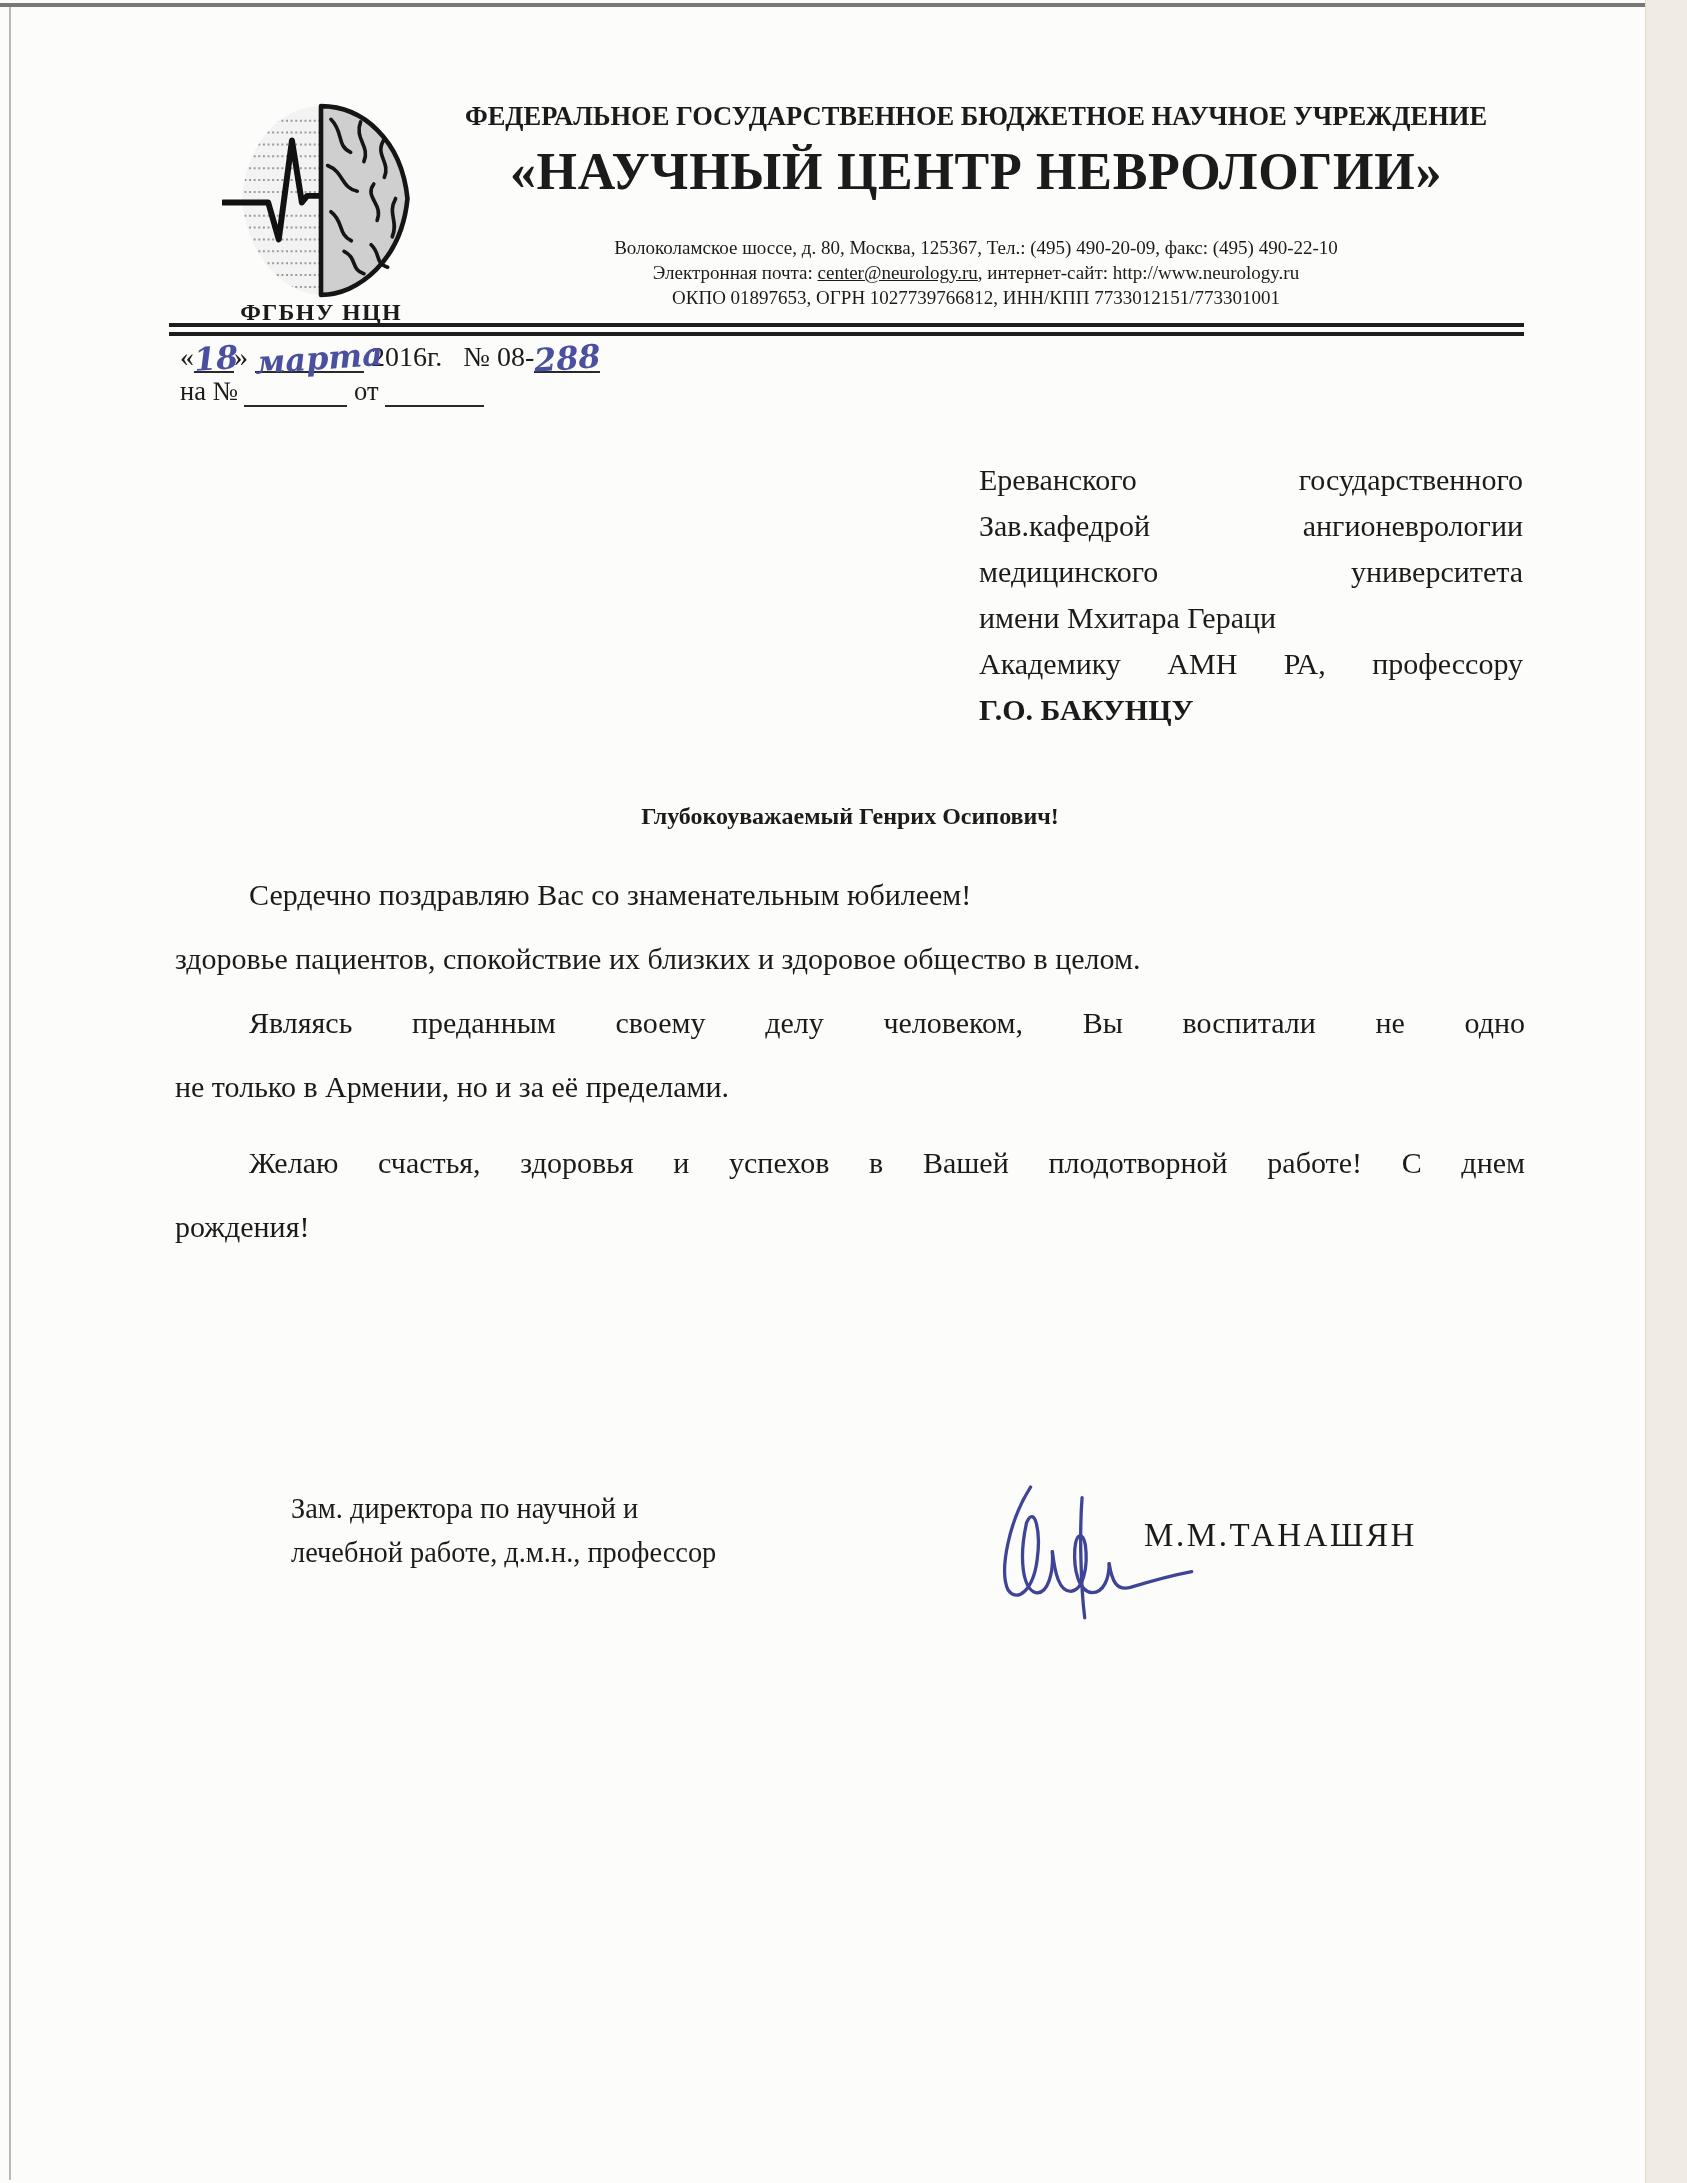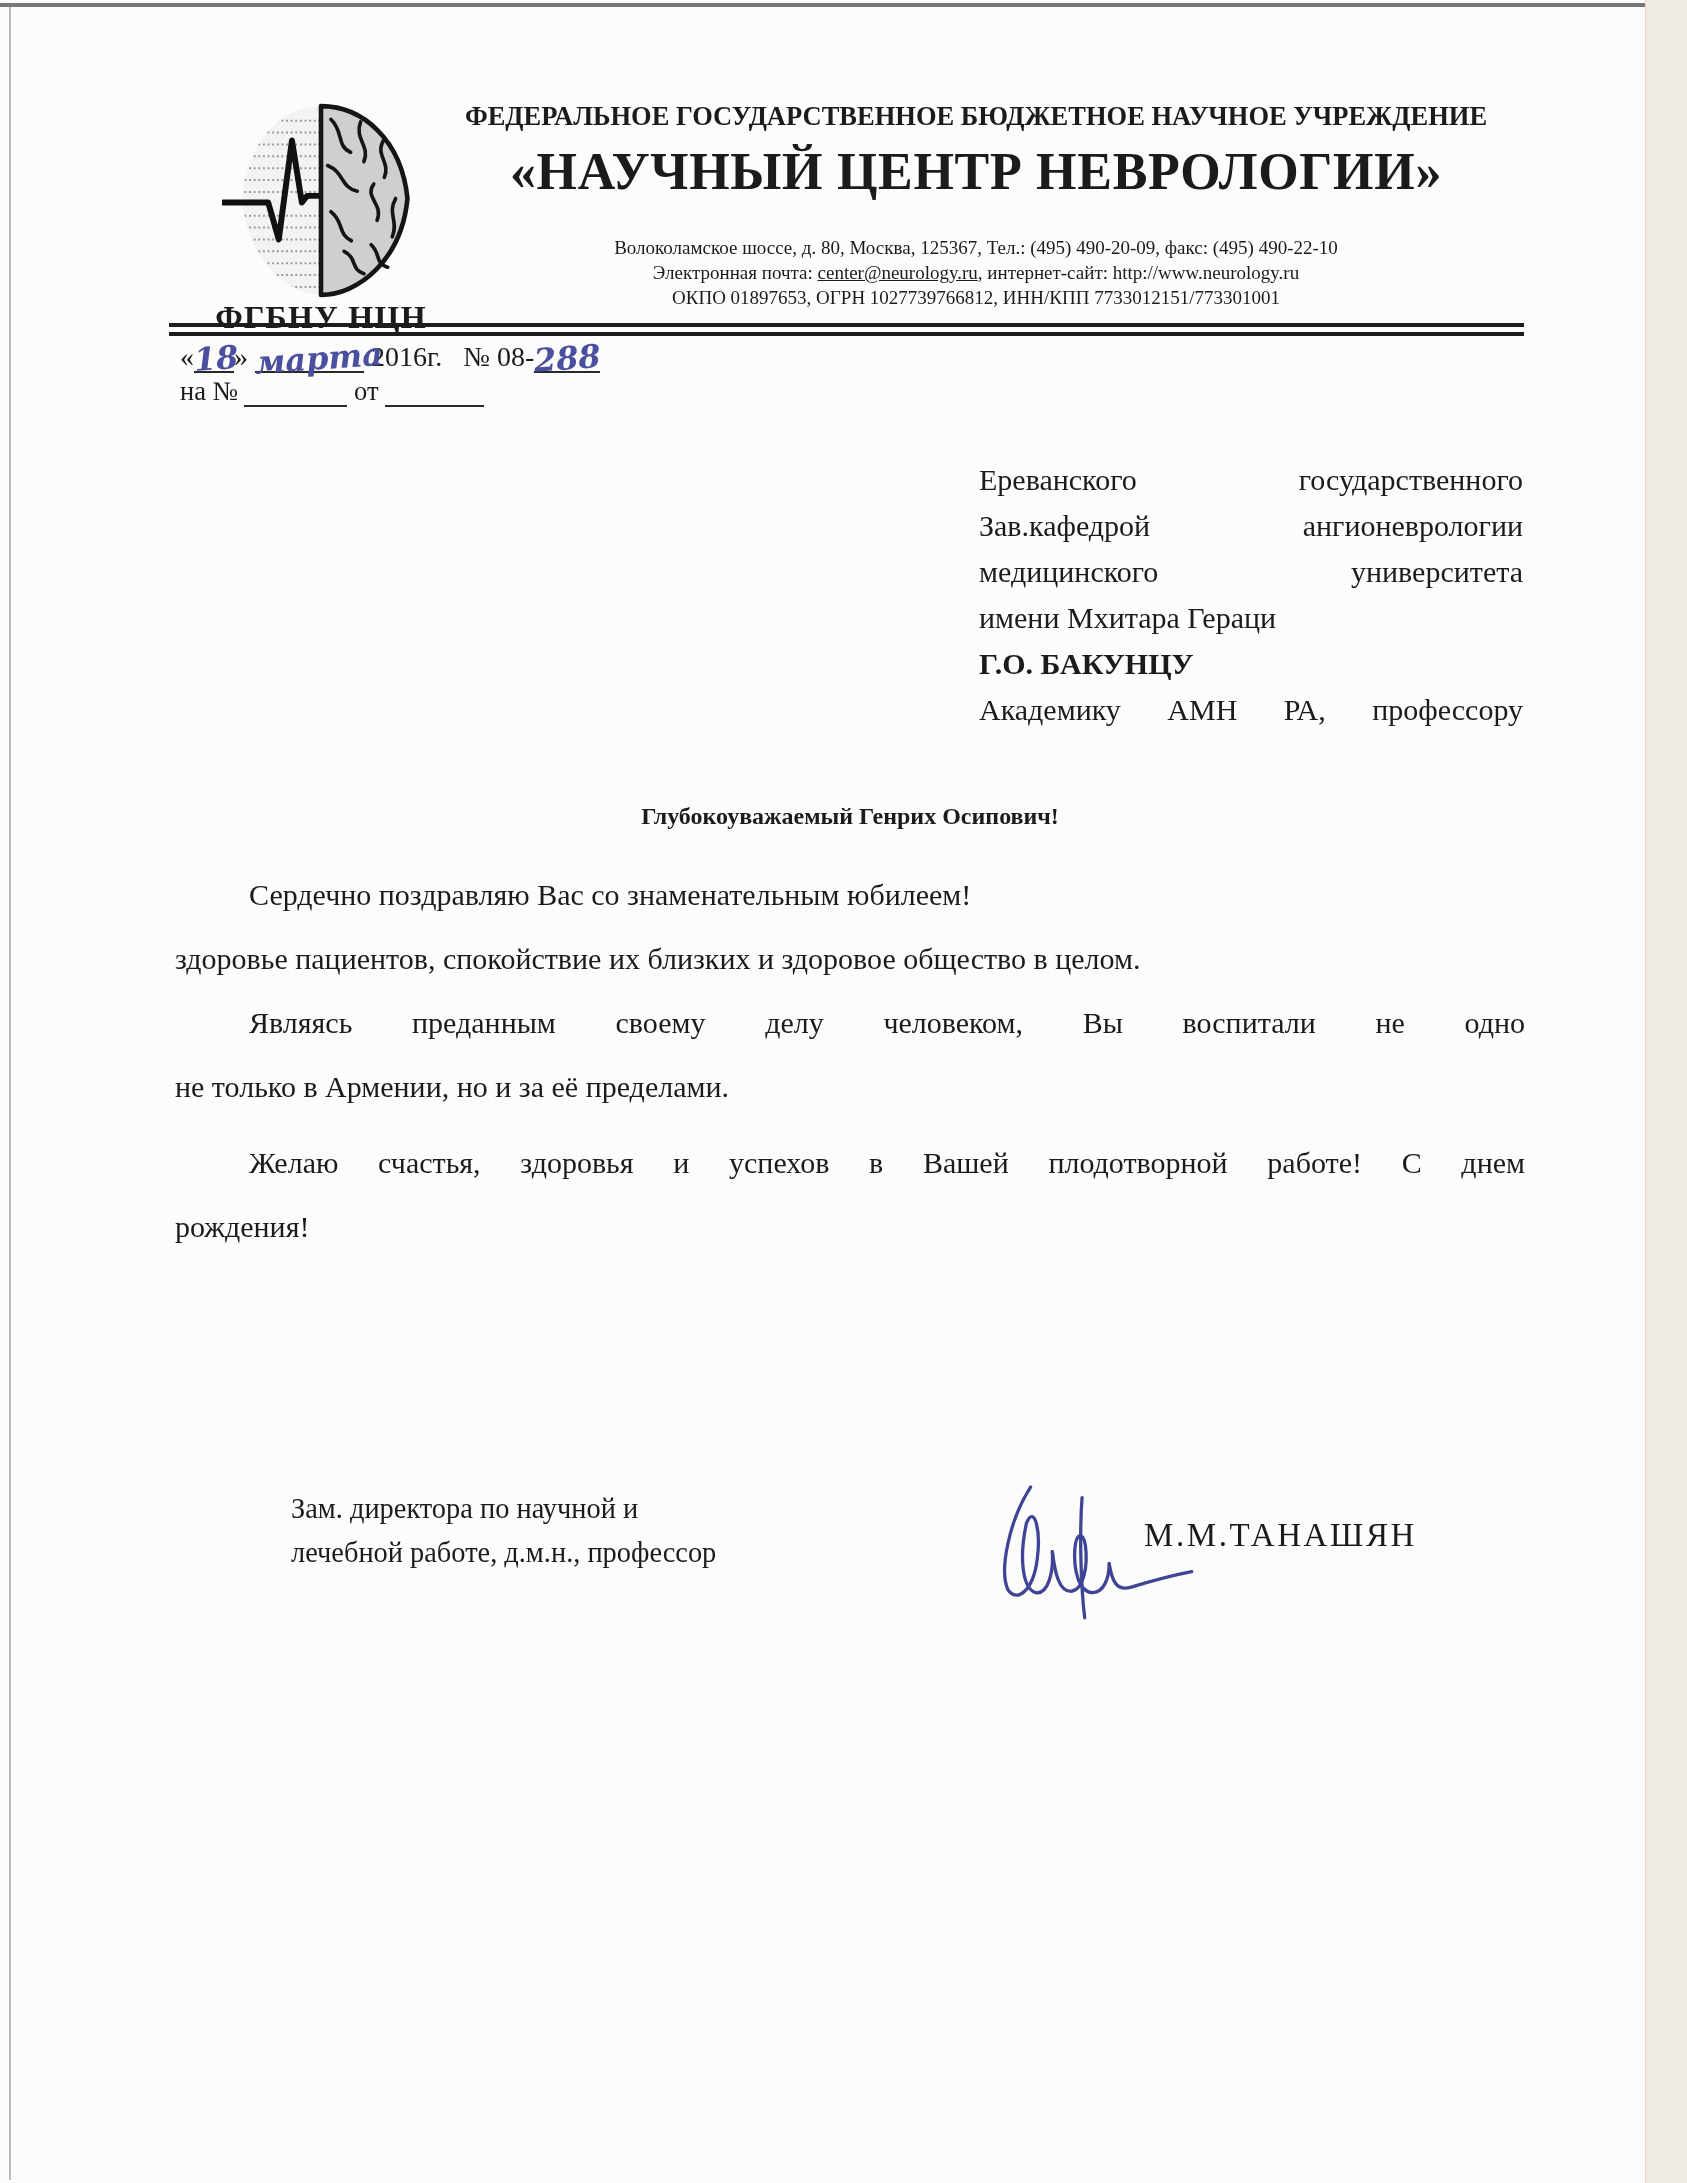--- a/index.html
+++ b/index.html
@@ -11,21 +11,21 @@
   .abs { position:absolute; }
 
   
   .scan-top  { position:absolute; top:2.6px; left:0; width:1687px; height:4px; background:#606060; opacity:.85; }
   .scan-left { position:absolute; top:6.6px; left:9.3px; width:2px; height:2173px; background:#b9b9b9; }
   .scan-right{ position:absolute; top:0; right:0; width:41px; height:2183px; background:#f1ece3; border-left:1.3px solid #ded7ca; }
 
   
   .logo-wrap   { position:absolute; left:222px; top:98px; width:198px; height:205px; }
   .logo-caption{ position:absolute; left:212px; top:299px; width:218px; text-align:center;
-                 font-weight:bold; font-size:32px; letter-spacing:1.3px; }
+                 font-weight:bold; font-size:24px; letter-spacing:1.3px; }
   .head-line   { position:absolute; left:437px; width:1078px; text-align:center; }
   .org-type { top:101px; font-weight:bold; font-size:26.5px; }
   .org-name { top:142px; font-weight:bold; font-size:52px; letter-spacing:0.7px; white-space:nowrap; }
   .addr     { top:237px; font-size:19px; }
   .contact  { top:262px; font-size:19px;text-align:center; }
   .contact .u { text-decoration:underline; }
   .reg      { top:287px; font-size:19px; }
 
   .double-rule { position:absolute; left:169px; top:323px; width:1355px; height:4.6px;
                  border-top:4px solid #1d1d1d; border-bottom:4px solid #1d1d1d; }
@@ -134,22 +134,22 @@
     <span class="blank b-r1"></span>
     <span>от</span>
     <span class="blank b-r2"></span>
   </div>
 
   <div class="recipient">
     <div class="rcpt-line stretch">Ереванского государственного</div>
     <div class="rcpt-line stretch">Зав.кафедрой ангионеврологии</div>
     <div class="rcpt-line stretch">медицинского университета</div>
     <div class="rcpt-line">имени Мхитара Гераци</div>
+    <div class="rcpt-line stretch">Академику АМН РА, профессору</div>
     <div class="rcpt-line bold">Г.О. БАКУНЦУ</div>
-    <div class="rcpt-line stretch">Академику АМН РА, профессору</div>
   </div>
 
   <div class="salutation">Глубокоуважаемый Генрих Осипович!</div>
 
   <div class="letter-body">
     <div class="bl ind">Сердечно поздравляю Вас со знаменательным юбилеем!</div>
     <div class="bl">здоровье пациентов, спокойствие их близких и здоровое общество в целом.</div>
     <div class="bl ind just">Являясь преданным своему делу человеком, Вы воспитали не одно</div>
     <div class="bl">не только в Армении, но и за её пределами.</div>
     <div class="bl ind just gap-top">Желаю счастья, здоровья и успехов в Вашей плодотворной работе! С днем</div>

